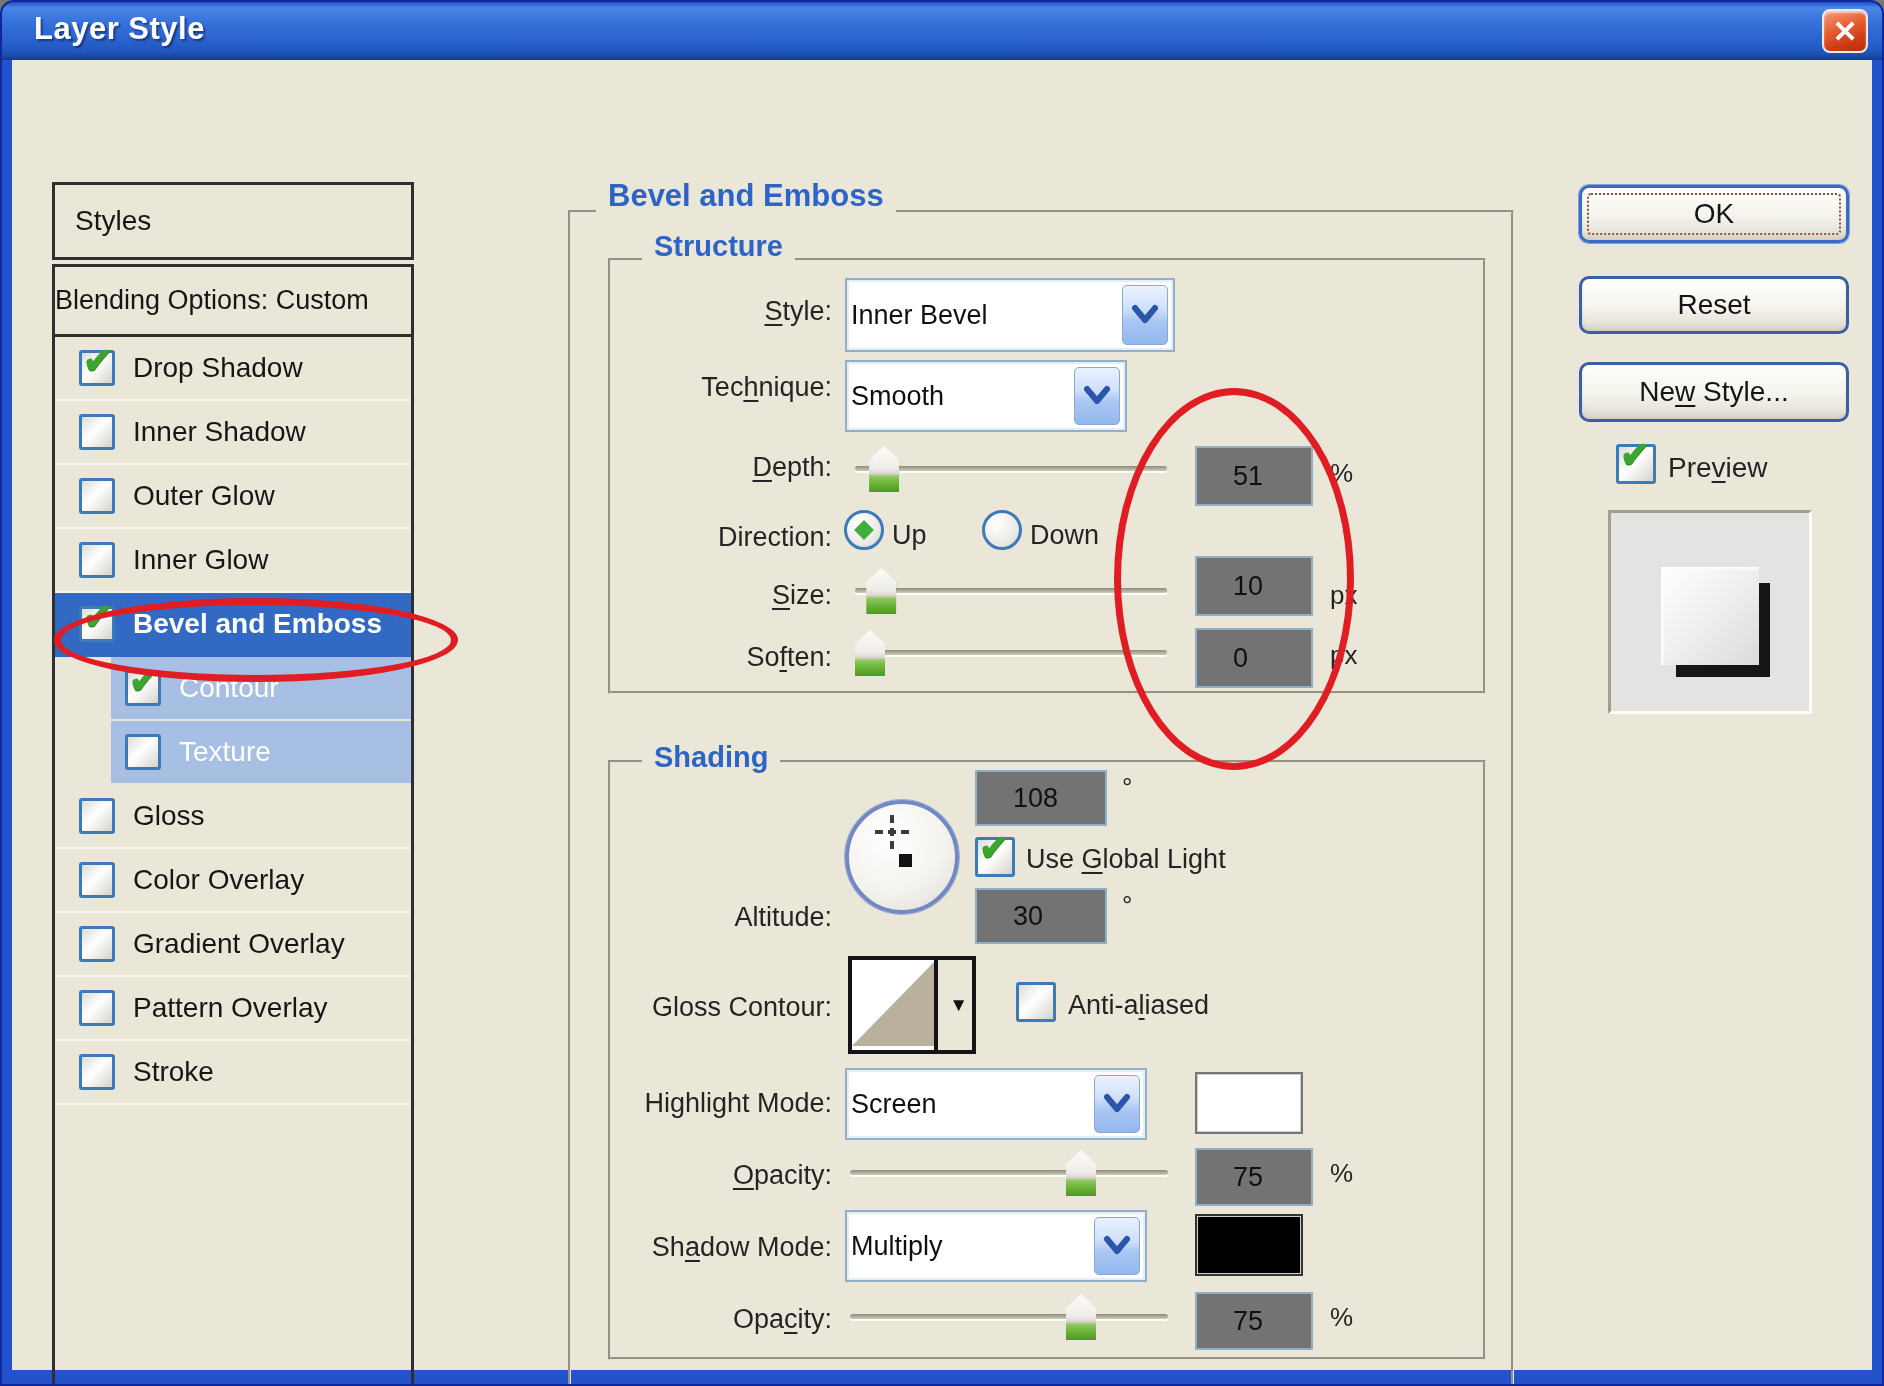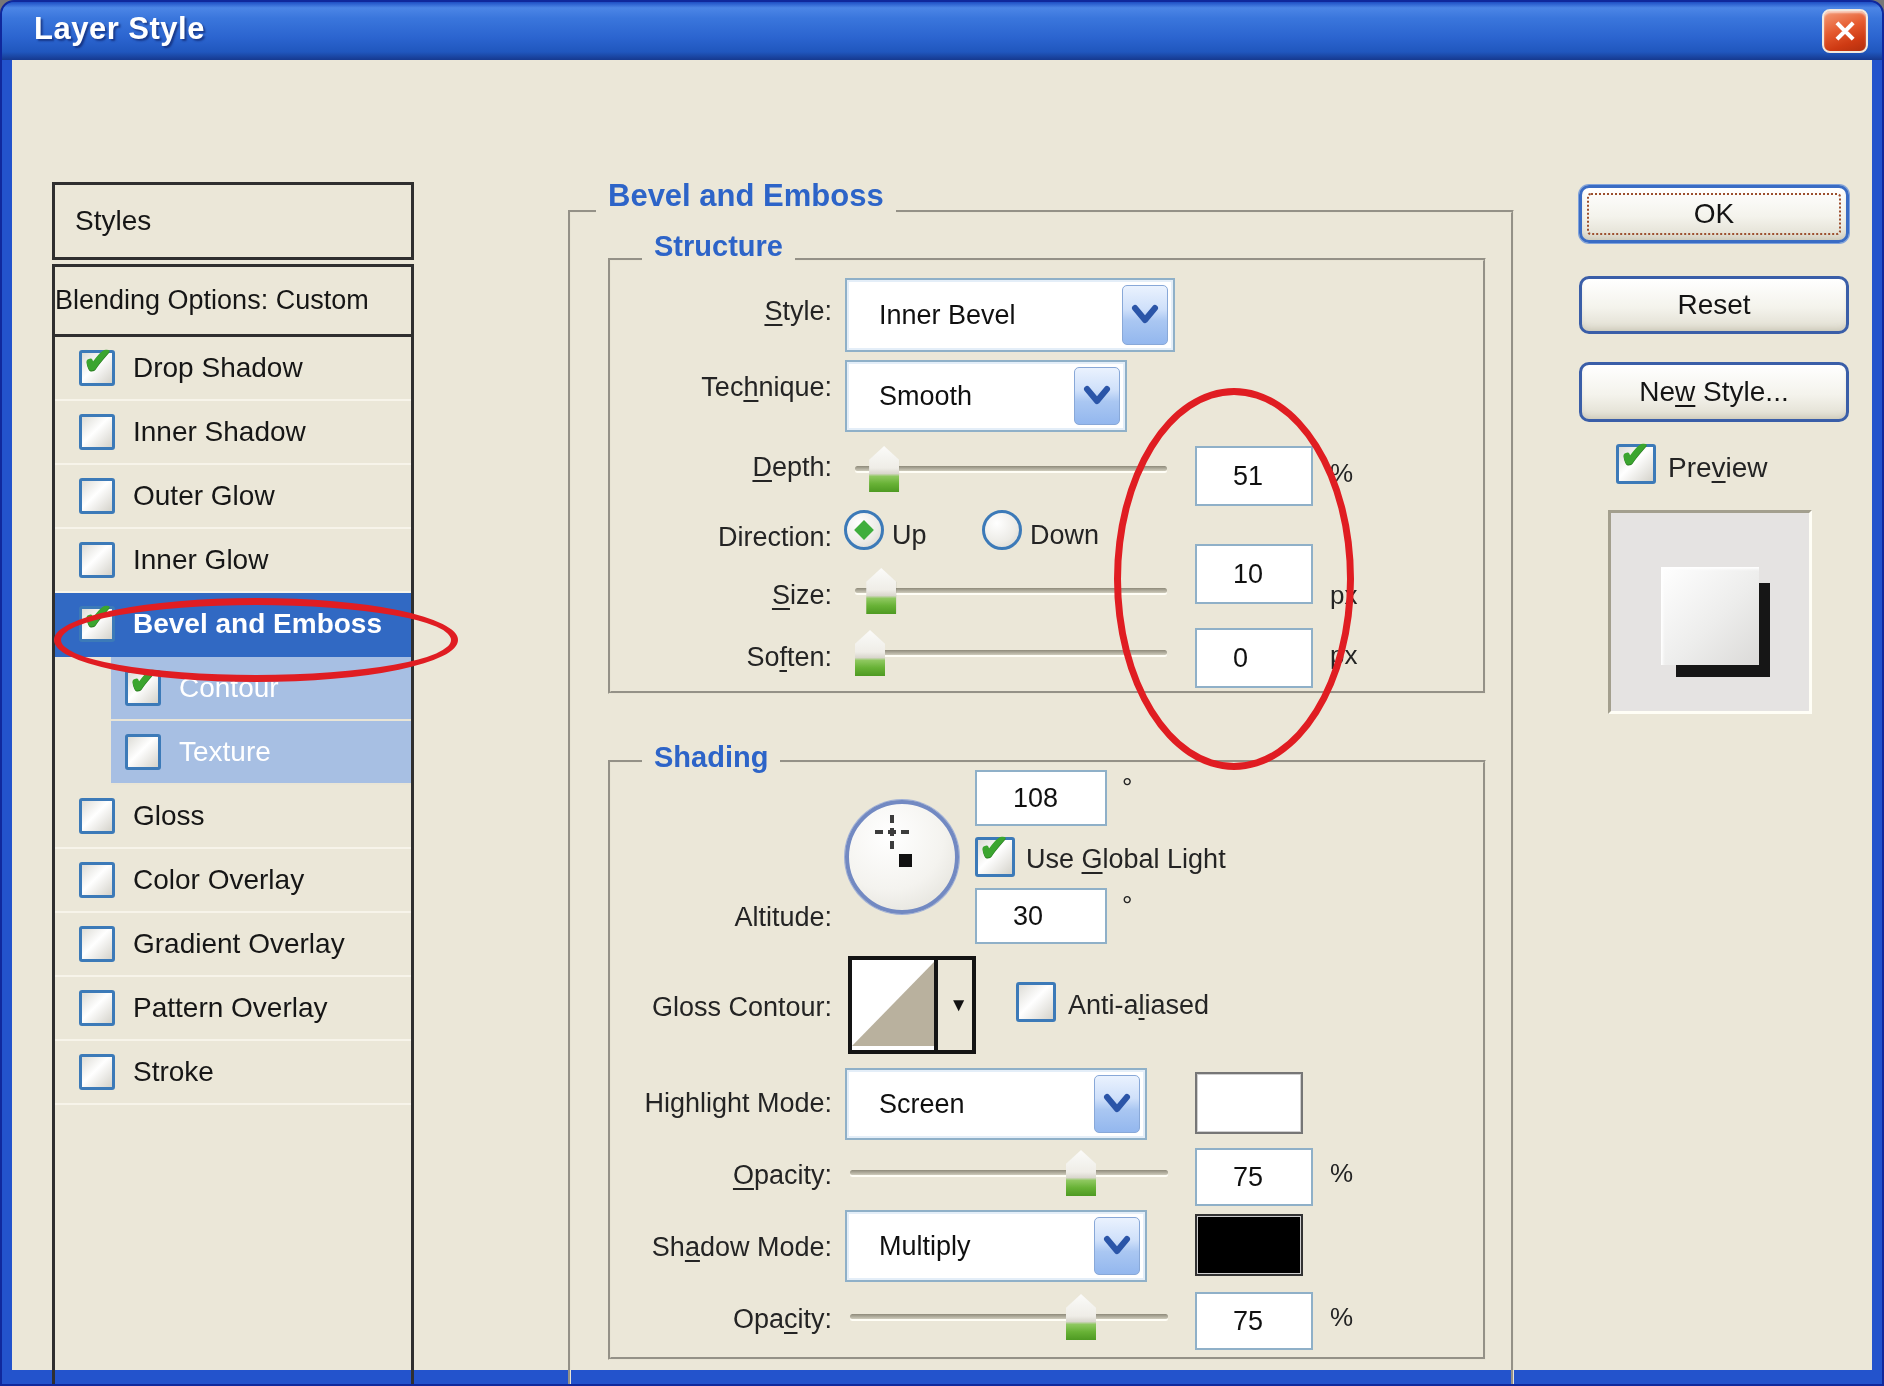--- a/index.html
+++ b/index.html
@@ -40,26 +40,26 @@
   .cb.big{width:40px;height:40px;}
   
   .fs{position:absolute;border:3px groove #e8e4d4;}
   .legend{position:absolute;background:#ebe7d8;padding:0 12px;font-weight:bold;color:#2d64c8;z-index:3;white-space:nowrap;}
   
   .flabel{position:absolute;left:470px;width:350px;text-align:right;font-size:27px;color:#242424;white-space:nowrap;}
   .flabel u, .opt u, .btn u{text-decoration:underline;text-underline-offset:4px;}
   
   .combo{position:absolute;background:#fff;border:2px solid #8fb0c8;box-shadow:inset 0 0 0 2px #e4eef8;
     display:flex;align-items:center;}
-  .combo-val{flex:1;font-size:27px;color:#101010;padding-left:32px;white-space:nowrap;}
+  .combo-val{flex:1;font-size:27px;color:#101010;padding-left:4px;white-space:nowrap;}
   .combo-btn{flex:none;width:46px;height:calc(100% - 10px);margin-right:5px;border-radius:5px;
     border:1px solid #88a8d8;background:linear-gradient(180deg,#eaf2fe 0%,#cfe0fa 40%,#aac7f2 60%,#93b7ee 100%);
     display:flex;align-items:center;justify-content:center;}
   
-  .vbox{position:absolute;background:#ffffff;border:2px solid #8fb0c8;font-family:"Liberation Sans",sans-serif;
+  .vbox{position:absolute;background:#737373;border:2px solid #8fb0c8;font-family:"Liberation Sans",sans-serif;
     font-size:27px;color:#101010;padding:0 0 0 36px;outline:none;}
   .unit{position:absolute;font-size:26px;color:#242424;}
   
   .slider{position:absolute;height:48px;}
   .slider .track{position:absolute;left:0;right:0;top:20px;height:5px;border-radius:3px;
     background:linear-gradient(180deg,#8e8a7a,#cfccbc);box-shadow:0 2px 0 #fffef6;}
   .slider .thumb{position:absolute;top:0;width:30px;height:46px;
     clip-path:polygon(50% 0%,100% 30%,100% 100%,0% 100%,0% 30%);
     background:linear-gradient(180deg,#fbfbf9 0%,#efede7 48%,#d9d6cd 60%,#8fc860 66%,#68b236 82%,#4e9a22 100%);
     filter:drop-shadow(0 0 1px #6f6f64);}
@@ -259,21 +259,21 @@
     <div class="radio on" style="left:832px;top:450px;"></div>
     <span class="opt" style="left:880px;top:460px;">Up</span>
     <div class="radio" style="left:970px;top:450px;"></div>
     <span class="opt" style="left:1018px;top:460px;">Down</span>
 
     <span class="flabel" style="top:520px;"><span></span><u>S</u><span>ize:</span></span>
     <div class="slider" style="left:843px;top:508px;width:312px;">
       <div class="track"></div>
       <div class="thumb" style="left: 11.28px;"></div>
     </div>
-    <input class="vbox" style="left: 1183px; top: 484px; width: 118px; height: 60px;" readonly="" value="10">
+    <input class="vbox" style="left: 1183px; top: 496px; width: 118px; height: 60px;" readonly="" value="10">
     <span class="unit" style="left:1318px;top:520px;">px</span>
 
     <span class="flabel" style="top:582px;"><span>So</span><u>f</u><span>ten:</span></span>
     <div class="slider" style="left:843px;top:570px;width:312px;">
       <div class="track"></div>
       <div class="thumb" style="left: 0px;"></div>
     </div>
     <input class="vbox" style="left: 1183px; top: 568px; width: 118px; height: 60px;" readonly="" value="0">
     <span class="unit" style="left:1318px;top:580px;">px</span>
 

